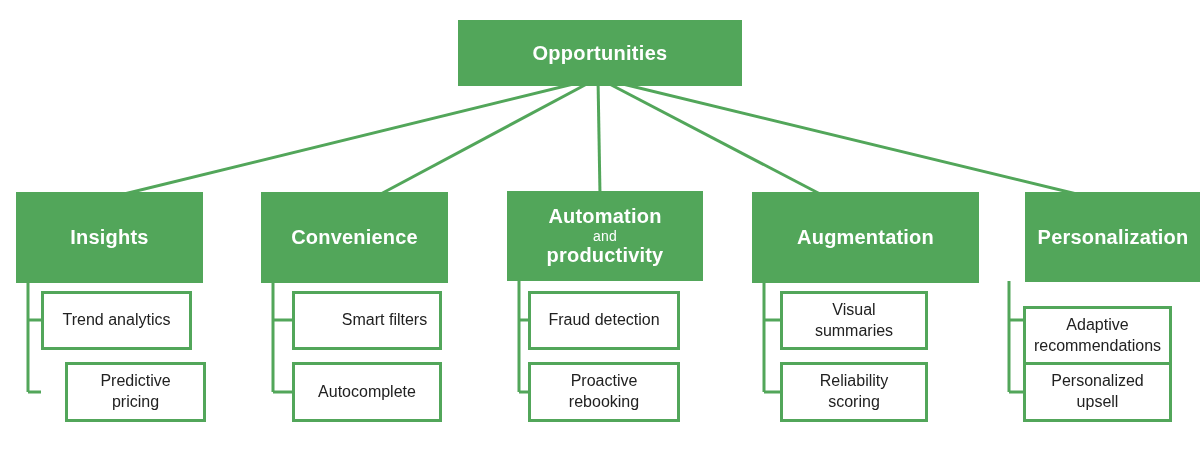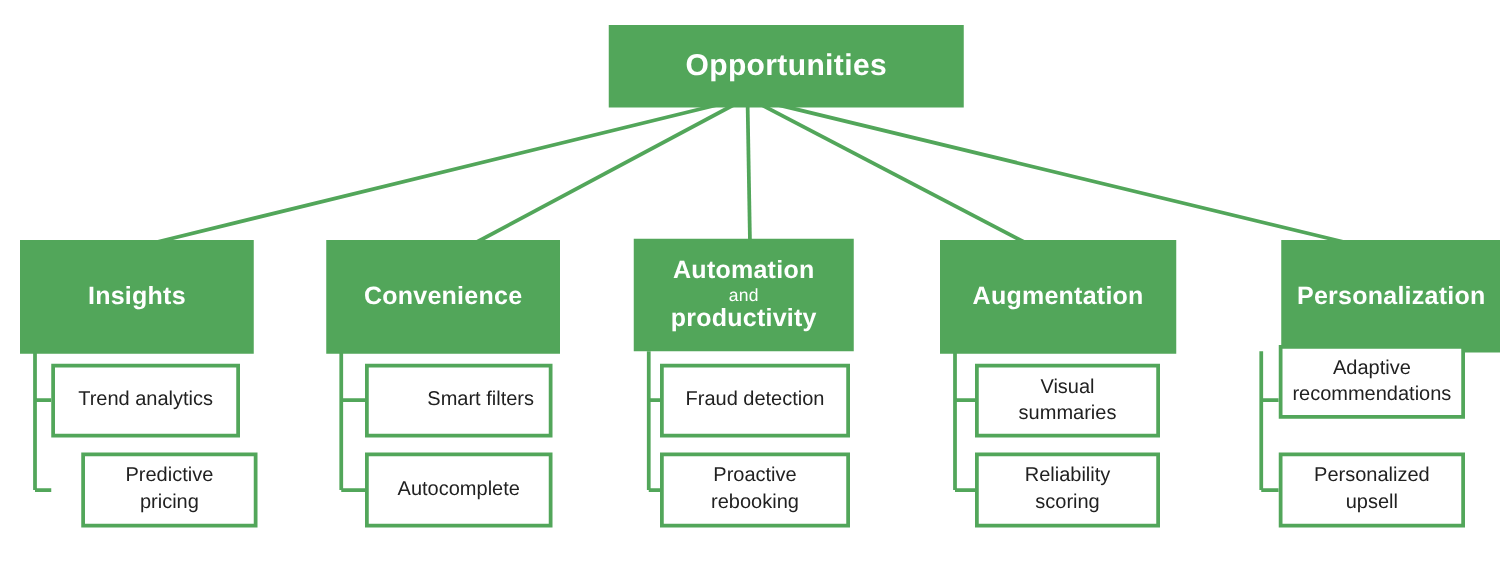--- a/index.html
+++ b/index.html
@@ -28,24 +28,23 @@
     display: flex;
     flex-direction: column;
     align-items: center;
     justify-content: center;
     text-align: center;
     box-sizing: border-box;
   }
   .root-node {
     background: var(--green, #52a65a);
     color: #ffffff;
-    font-size: 24px;
+    font-size: 20px;
     font-weight: 700;
     letter-spacing: 0.3px;
-    margin-left: 29px;
   }
   .cat-node {
     background: var(--green, #52a65a);
     color: #ffffff;
     font-size: 20px;
     font-weight: 700;
     letter-spacing: 0.2px;
     line-height: 1.15;
   }
   .cat-line.small {
@@ -92,27 +91,27 @@
   </div>
 
   <div class="node cat-node" style="left:16px; top:192px; width:187px; height:91px;text-align:center;">
     <span class="cat-line">Insights</span>
   </div>
 
   <div class="node cat-node" style="left:261px; top:192px; width:187px; height:91px;">
     <span class="cat-line">Convenience</span>
   </div>
 
-  <div class="node cat-node" style="left:507px; top:191px; width:176px; height:90px;">
+  <div class="node cat-node" style="left:507px; top:191px; width:196px; height:90px;">
     <span class="cat-line">Automation</span>
     <span class="cat-line small">and</span>
     <span class="cat-line">productivity</span>
   </div>
 
-  <div class="node cat-node" style="left:752px; top:192px; width:189px; height:91px;">
+  <div class="node cat-node" style="left:752px; top:192px; width:227px; height:91px;">
     <span class="cat-line">Augmentation</span>
   </div>
 
   <div class="node cat-node" style="left:1025px; top:192px; width:176px; height:90px;">
     <span class="cat-line">Personalization</span>
   </div>
 
   <div class="node leaf-node" style="left:41px; top:291px; width:151px; height:59px;">
     <span class="leaf-label">Trend analytics</span>
   </div>
@@ -138,21 +137,21 @@
 
   <div class="node leaf-node" style="left:780px; top:291px; width:148px; height:59px;">
     <span class="leaf-label">Visual
 summaries</span>
   </div>
   <div class="node leaf-node" style="left:780px; top:362px; width:148px; height:60px;">
     <span class="leaf-label">Reliability
 scoring</span>
   </div>
 
-  <div class="node leaf-node" style="left:1023px; top:276px; width:149px; height:59px;">
+  <div class="node leaf-node" style="left:1023px; top:306px; width:149px; height:59px;">
     <span class="leaf-label">Adaptive
 recommendations</span>
   </div>
   <div class="node leaf-node" style="left:1023px; top:362px; width:149px; height:60px;">
     <span class="leaf-label">Personalized
 upsell</span>
   </div>
 
 </div>
 

